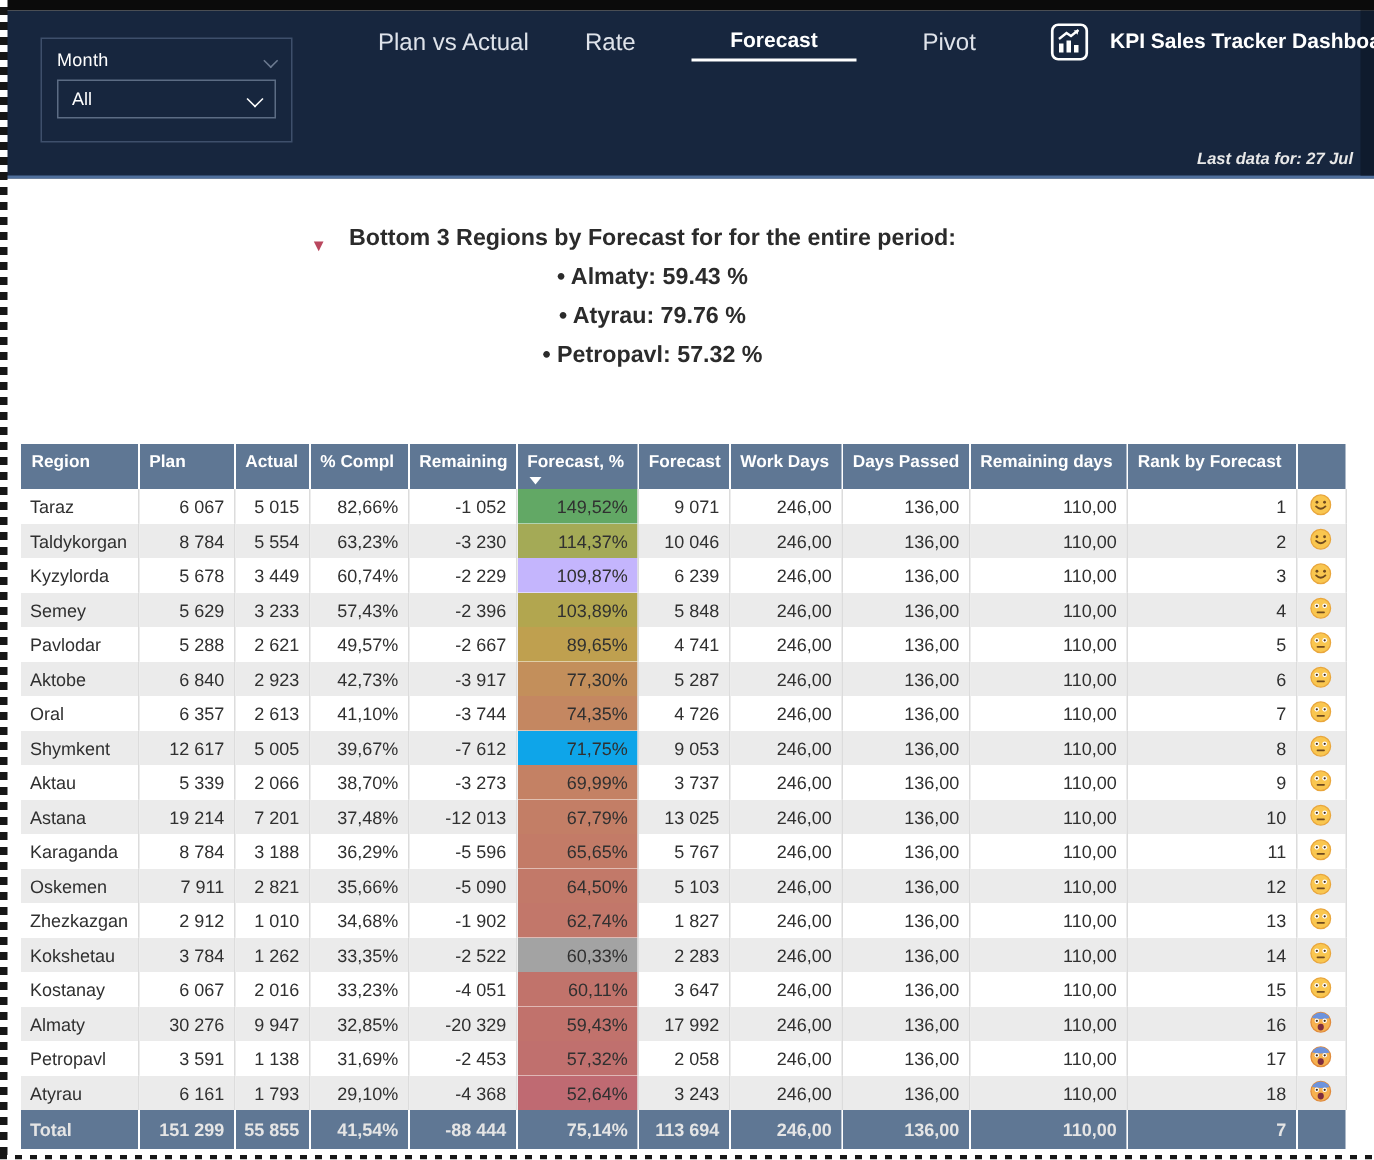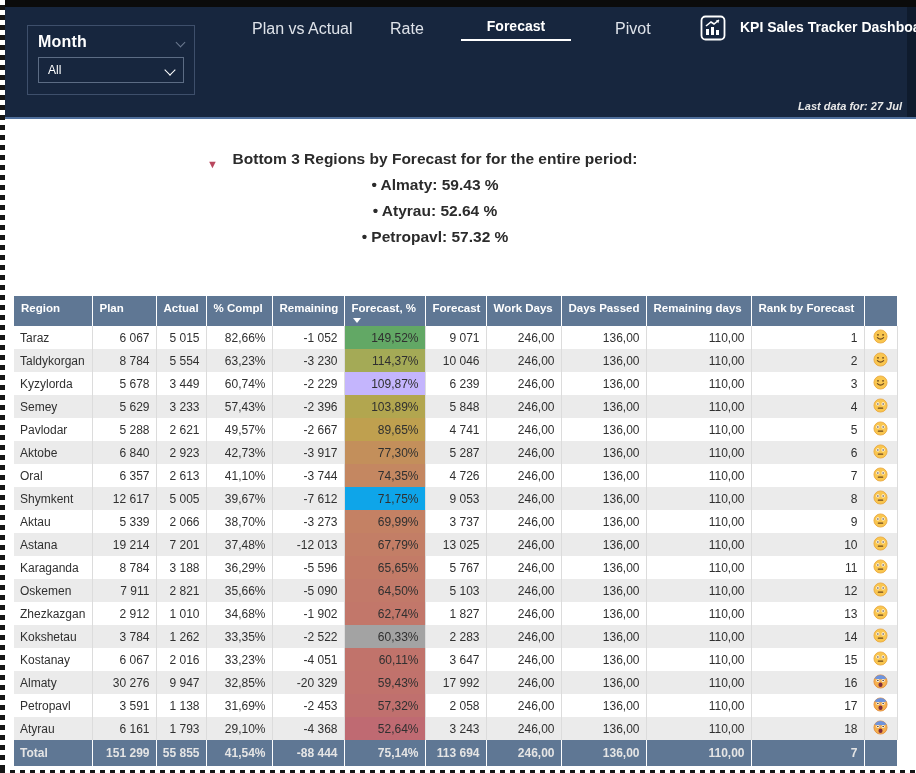--- a/index.html
+++ b/index.html
@@ -17,21 +17,21 @@
     background:repeating-linear-gradient(90deg,#161616 0 5px,#ffffff 5px 10px);}
 
   
   .hdr{position:absolute;top:7px;left:0;right:0;height:110px;background:#17263e;
     border-bottom:2px solid #4f6f9c;z-index:1;}
   .hdr-edge{position:absolute;top:0;right:0;width:9px;height:100%;background:#0f1b2d;}
 
   .slicer{position:absolute;left:27px;top:18px;width:168px;height:70px;
     border:1px solid #3e4f6b;box-sizing:border-box;color:#fff;}
   .slicer-top{display:flex;justify-content:space-between;align-items:center;padding:7px 10px 4px 10px;}
-  .slicer-label{font-size:16px;font-weight:700;letter-spacing:.2px;}
+  .slicer-label{font-size:12px;font-weight:400;letter-spacing:.2px;}
   .chev{width:7px;height:7px;border-right:1.6px solid currentColor;border-bottom:1.6px solid currentColor;
     transform:rotate(45deg);display:inline-block;}
   .chev.dim{color:#6c7a90;width:6px;height:6px;}
   .slicer-select{margin:2px 10px 0 10px;height:26px;border:1px solid #5c6c84;box-sizing:border-box;
     display:flex;align-items:center;justify-content:space-between;padding:0 9px;font-size:12px;color:#fff;cursor:pointer;}
 
   .tab{position:absolute;top:13px;font-size:16px;color:#dfe3ea;cursor:pointer;white-space:nowrap;}
   .tab.t0{left:252px;}
   .tab.t1{left:390px;}
   .tab.t2{left:461px;width:110px;text-align:center;font-size:14px;font-weight:700;color:#ffffff;top:11px;}
@@ -103,21 +103,21 @@
     </svg>
   </div>
   <div class="app-title">KPI Sales Tracker Dashboard</div>
   <div class="last-data">Last data for: 27 Jul</div>
 </div>
 
 <div class="summary">
   <span class="marker">▼</span>
   <div>Bottom 3 Regions by Forecast for for the entire period:</div>
   <div>• Almaty: 59.43 %</div>
-  <div>• Atyrau: 52.64 %</div>
+  <div>• Atyrau: 79.76 %</div>
   <div>• Petropavl: 57.32 %</div>
 </div>
 
 <table class="kpi">
   <colgroup>
     <col style="width:78px">
       <col style="width:64px">
       <col style="width:50px">
       <col style="width:66px">
     <col style="width:72px">

